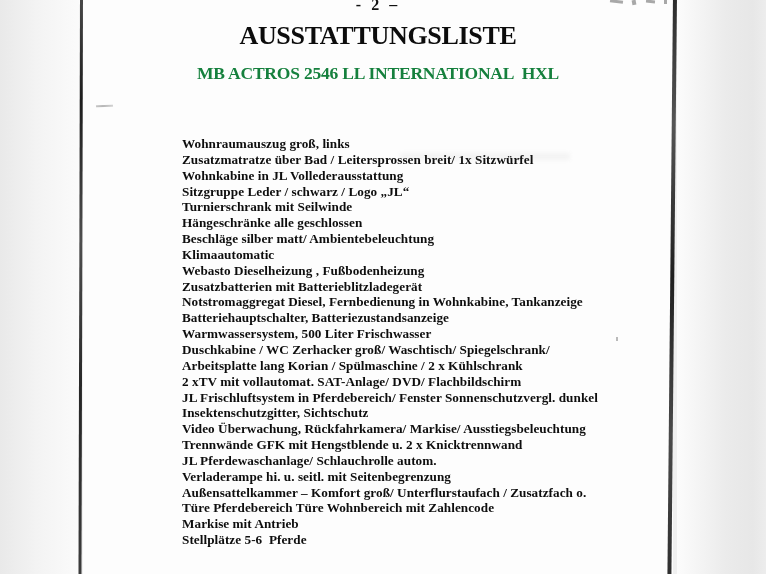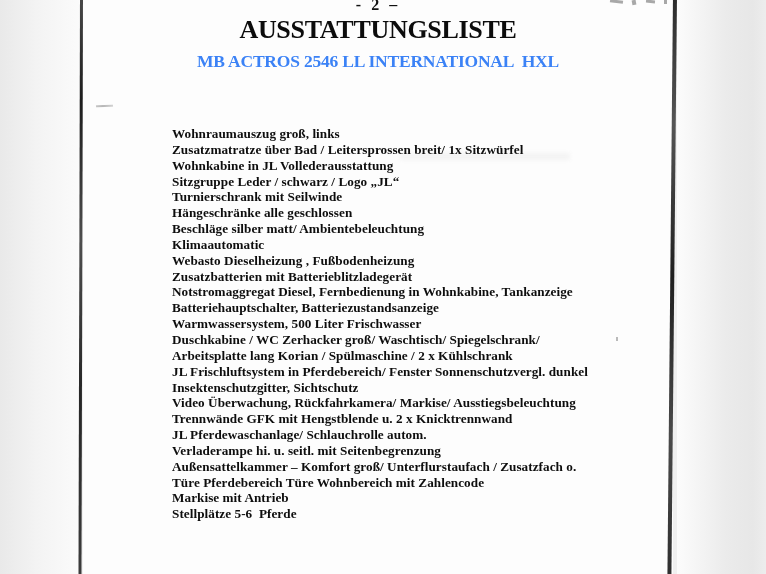--- a/index.html
+++ b/index.html
@@ -58,39 +58,39 @@
     background: linear-gradient(to right, #fcfcfc 0%, #ebebeb 55%, #e7e7e7 85%, #ededed 100%);
   }
   .doc-number {
     margin-top: -4px;
     font-size: 16px;
     font-weight: bold;
     letter-spacing: 3px;
     color: #111;
   }
   .doc-title {
-    margin-top: 1px;
+    margin-top: 7px;
     font-size: 26px;
     font-weight: bold;
     letter-spacing: -0.3px;
     color: #0c0c0c;
   }
   .doc-subtitle {
-    margin-top: 6px;
+    margin-top: 12px;
     font-size: 17.5px;
     font-weight: bold;
     white-space: pre;
     letter-spacing: -0.2px;
-    color: #3b82f6;
+    color: #15803d;
   }
   .equipment-list {
     position: absolute;
     left: 82px;
     top: 119px;
-    margin: 7px;
+    margin: 17px;
     padding: 0;
     list-style: none;
     text-align: left;
   }
   .equipment-list li {
     font-size: 13.2px;
     font-weight: bold;
     line-height: 15.85px;
     white-space: pre;
     color: #0e0e0e;
@@ -159,20 +159,21 @@
         <li>Hängeschränke alle geschlossen</li>
         <li>Beschläge silber matt/ Ambientebeleuchtung</li>
         <li>Klimaautomatic</li>
         <li>Webasto Dieselheizung , Fußbodenheizung</li>
         <li>Zusatzbatterien mit Batterieblitzladegerät</li>
         <li>Notstromaggregat Diesel, Fernbedienung in Wohnkabine, Tankanzeige</li>
         <li>Batteriehauptschalter, Batteriezustandsanzeige</li>
         <li>Warmwassersystem, 500 Liter Frischwasser</li>
         <li>Duschkabine / WC Zerhacker groß/ Waschtisch/ Spiegelschrank/</li>
         <li>Arbeitsplatte lang Korian / Spülmaschine / 2 x Kühlschrank</li>
+        <li>2 xTV mit vollautomat. SAT-Anlage/ DVD/ Flachbildschirm</li>
         <li>JL Frischluftsystem in Pferdebereich/ Fenster Sonnenschutzvergl. dunkel</li>
         <li>Insektenschutzgitter, Sichtschutz</li>
         <li>Video Überwachung, Rückfahrkamera/ Markise/ Ausstiegsbeleuchtung</li>
         <li>Trennwände GFK mit Hengstblende u. 2 x Knicktrennwand</li>
         <li>JL Pferdewaschanlage/ Schlauchrolle autom.</li>
         <li>Verladerampe hi. u. seitl. mit Seitenbegrenzung</li>
         <li>Außensattelkammer – Komfort groß/ Unterflurstaufach / Zusatzfach o.</li>
         <li>Türe Pferdebereich Türe Wohnbereich mit Zahlencode</li>
         <li>Markise mit Antrieb</li>
         <li>Stellplätze 5-6  Pferde</li>

